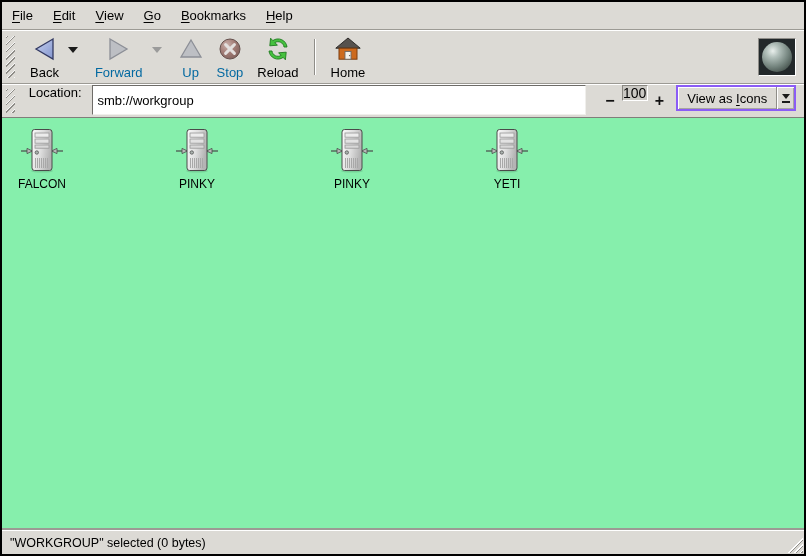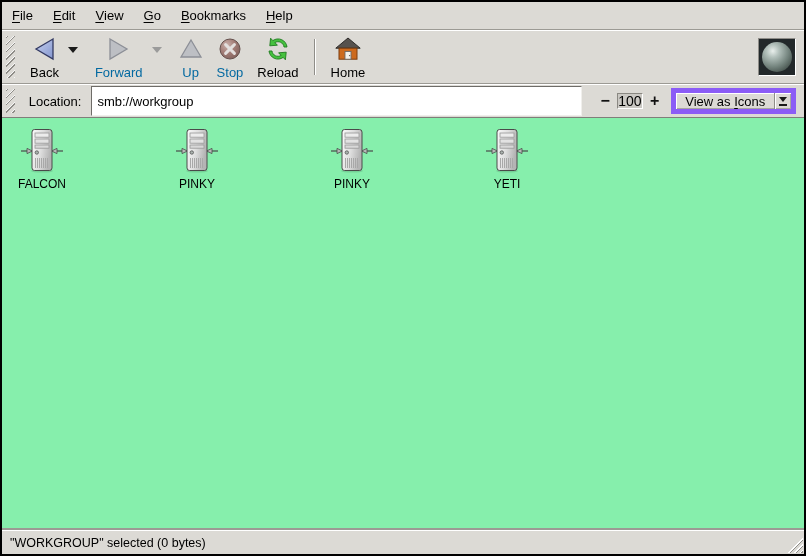--- a/index.html
+++ b/index.html
@@ -74,21 +74,21 @@
     display:flex; align-items:center; justify-content:center;
   }
   .throbber-sphere {
     width:30px; height:30px; border-radius:50%;
     background:radial-gradient(circle at 36% 30%, #e9efec 0%, #b3c1bc 22%, #75857f 55%, #4b5853 78%, #3a463f 100%);
   }
 
   
   .locationbar {
     height:32px; flex:0 0 auto;
-    display:flex; align-items:center;
+    display:flex; 
     padding:0 8px 0 4px;
   }
   .locationbar .grip { height:24px; align-self:center; margin:0 14px 0 0; }
   .loc-label { margin-right:10px; white-space:pre; }
   .loc-input {
     width:508px; height:23px;
     border:1px solid; border-color:#6e6c68 #f0efec #f0efec #6e6c68;
     background:#ffffff; padding:14px 5px;
     font:inherit; color:#000;
   }
@@ -99,21 +99,21 @@
   .zoom-out-btn { margin-left:16px; }
   .zoom-level {
     width:27px; height:16px; margin:0 4px;
     background:#cac8c3;
     border:1px solid; border-color:#8a8882 #ffffff #ffffff #8a8882;
     font-size:14px; line-height:14px; text-align:center;
   }
   .viewas {
     margin-left:9px; height:26px; min-width:116px;
     background:#dcdad5;
-    border:5px solid #8b5cf6;
+    border:2px solid #8b5cf6;
     box-shadow:inset 1px 1px 0 #ffffff, inset -1px -1px 0 #a8a6a0;
     display:flex; align-items:stretch; font:inherit; padding:0;
   }
   .viewas-text { display:flex; align-items:center; padding:0 9px; white-space:pre; }
   .viewas-indicator {
     width:21px; display:flex; flex-direction:column; align-items:center; justify-content:center; gap:1px;
     border-left:1px solid #8f8d88; box-shadow:inset 1px 0 0 #ffffff;
   }
   .opt-arrow-down {
     width:0; height:0;

